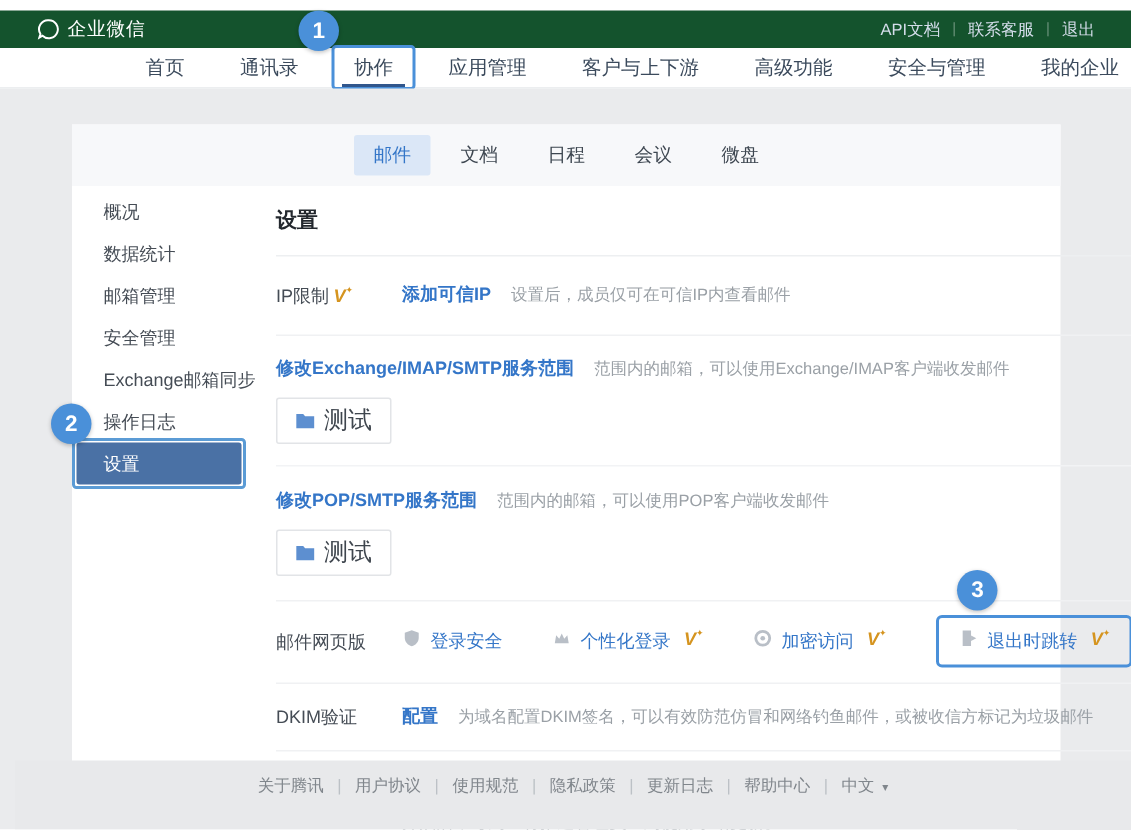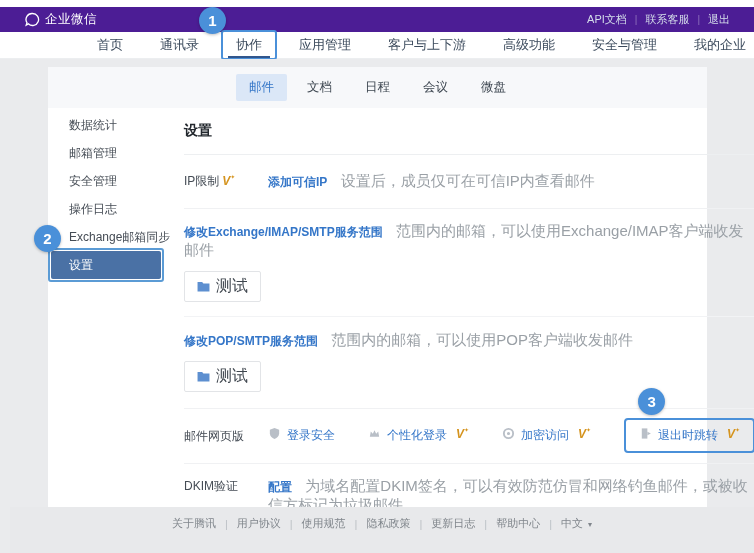--- a/index.html
+++ b/index.html
@@ -6,21 +6,21 @@
   html,body { width:754px; height:553px; }
   body {
     position:relative; overflow:hidden; background:#ffffff;
     font-family:"Liberation Sans","DejaVu Sans",sans-serif;
     -webkit-font-smoothing:antialiased;
   }
 
   
   .topbar {
     position:absolute; top:7px; left:0; right:0; height:25px;
-    background:#4c1d95; color:#fff; display:flex; align-items:center;
+    background:#14532d; color:#fff; display:flex; align-items:center;
     padding:0 16px 0 25px; font-size:12px;justify-content:space-between;
   }
   .logo { display:flex; align-items:center; gap:5px; }
   .logo-text { font-size:12.5px; letter-spacing:.5px; }
   .topbar-spacer { flex:1; }
   .topbar-links { display:flex; align-items:center; font-size:11px; color:#d4ddea; }
   .topbar-links .tlink { cursor:pointer; padding:0 8px; }
   .tsep { color:rgba(255,255,255,.35); font-size:10px; }
 
   
@@ -50,21 +50,21 @@
   }
   .badge1 { left:-37px; top:-29px; }
   .badge2 { left:-17px; top:-26px; }
   .badge3 { left:12px; top:-32px; }
 
   
   .page { position:absolute; top:59px; left:0; right:0; bottom:0; background:#eaebed; }
 
   
   .card {
-    position:absolute; left:48px; top:8px; width:659px; height:440px;
+    position:absolute; left:48px; top:24px; width:659px; height:440px;
     background:#fff;
   }
   .card-head {
     height:41px; background:#f7f8fa; display:flex; align-items:center;
     justify-content:center; gap:7px; font-size:12.5px; color:#3e4751;
   }
   .subtab { padding:5px 13px; cursor:pointer; border-radius:2px; }
   .subtab.active { background:#dbe7f7; color:#3476c8; }
 
   .card-body { position:absolute; top:41px; left:0; right:0; bottom:0; display:flex; }
@@ -89,21 +89,21 @@
   .main-title {
     font-size:14px; font-weight:bold; color:#23282e;
     padding:8px 0 14px; border-bottom:1px solid #edeff1;
   }
   .row { display:flex; border-bottom:1px solid #f0f1f3; }
   .row.last { border-bottom:none; }
   .row-label { width:84px; flex-shrink:0; color:#454c55; padding-top:1px; }
   .row-content { flex:1; }
   .pad-sm { padding:17px 0; }
   .lnk { color:#3476c8; font-weight:bold; cursor:pointer; }
-  .desc { color:#9aa0a6; margin-left:10px; font-size:15px; }
+  .desc { color:#9aa0a6; margin-left:10px; font-size:11px; }
   .desc-block { color:#9aa0a6; font-size:11.5px; margin-top:8px; }
 
   .vip { color:#d5941f; font-weight:bold; font-style:italic; font-size:12px; margin-left:3px; position:relative; }
   .vip::after { content:"✦"; font-size:6px; position:relative; top:-6px; left:0px; }
 
   .group1 { padding:13px 0 14px; }
   .group2 { border-top:1px solid #f2f3f5; padding:14px 0 16px; }
   .test-btn {
     display:inline-flex; align-items:center; gap:6px; margin-top:11px;
     border:1px solid #e2e4e7; background:#fff; border-radius:2px;
@@ -187,25 +187,26 @@
       <span class="subtab active">邮件</span>
       <span class="subtab">文档</span>
       <span class="subtab">日程</span>
       <span class="subtab">会议</span>
       <span class="subtab">微盘</span>
     </div>
 
     <div class="card-body">
 
       <div class="sidebar">
+        <div class="side-item">概况</div>
         <div class="side-item">数据统计</div>
         <div class="side-item">邮箱管理</div>
         <div class="side-item">安全管理</div>
+        <div class="side-item">Exchange邮箱同步</div>
         <div class="side-item">操作日志</div>
-        <div class="side-item">Exchange邮箱同步</div>
         <div class="side-item selected">
           <span>设置</span>
           <span class="annot-outline"></span>
           <span class="badge badge2">2</span>
         </div>
       </div>
 
       <div class="main">
         <div class="main-title">设置</div>
 

